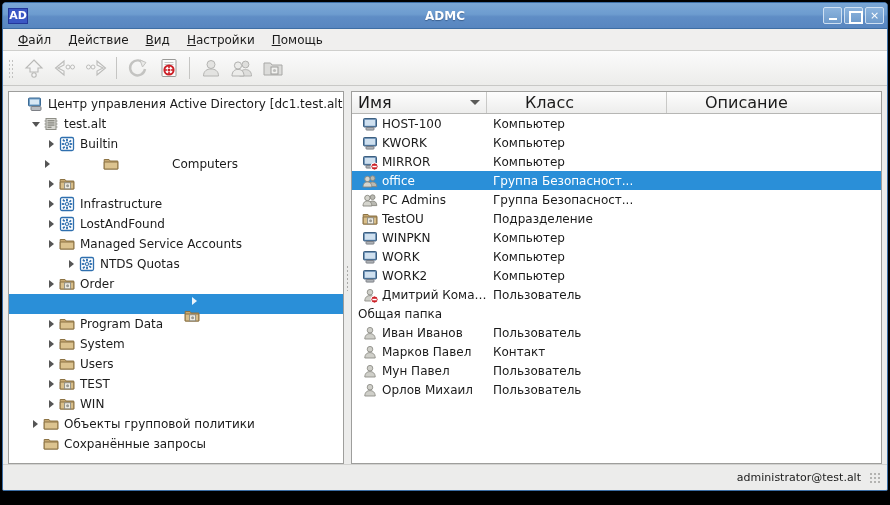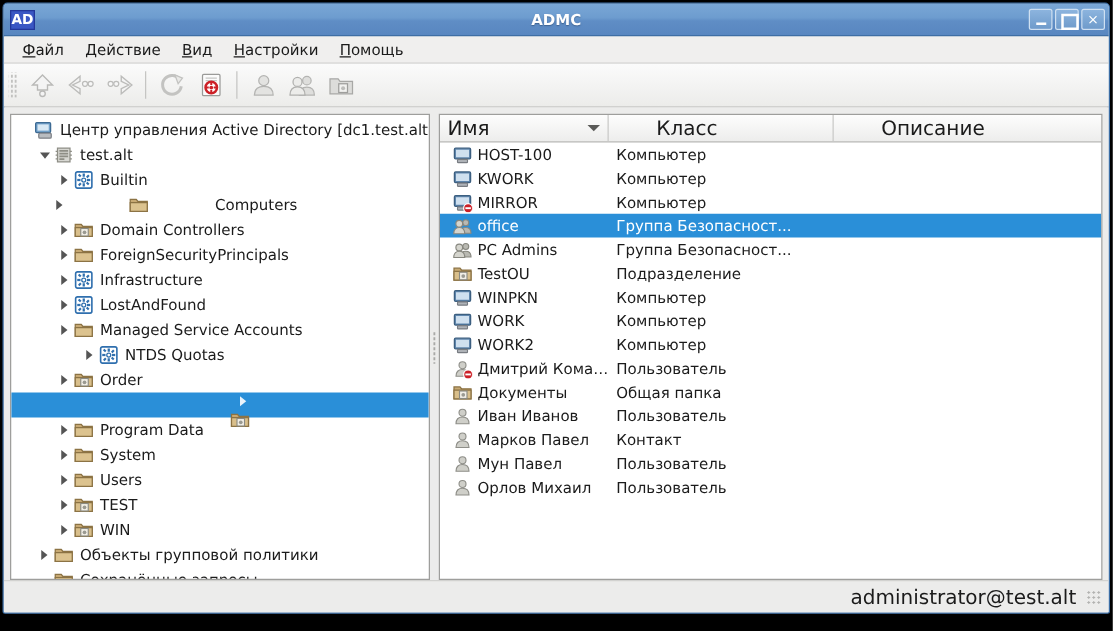--- a/index.html
+++ b/index.html
@@ -221,21 +221,21 @@
   
   #statusbar {
     flex: 0 0 26px;
     height: 26px;
     background: #ececeb;
     border-top: 1px solid #d2d2d0;
     display: flex;
     align-items: center;
     justify-content: flex-end;
     padding: 0 6px 0 0;
-    font-size: 16px;
+    font-size: 11px;
     color: #1b1b1b;
   }
   #status-grip {
     width: 12px; height: 12px;
     margin-left: 8px;
     background-image: radial-gradient(#b3b3b1 1px, transparent 1px);
     background-size: 4px 4px;
   }
 </style>
 </head>
@@ -407,33 +407,20 @@
               <span class="arrow"></span>
             </span>
             <span class="ticon">
               <svg width="16" height="16" viewBox="0 0 16 16">
                 <path d="M1.2 3.5 L6 3.5 L7.2 5 L14.8 5 L14.8 13 L1.2 13 Z" fill="#c7a973" stroke="#8c7344" stroke-width="1"></path>
                 <path d="M1.2 6 L14.8 6 L14.8 13 L1.2 13 Z" fill="#d9bf8b" stroke="#8c7344" stroke-width="1"></path>
                 <rect x="5.6" y="6.8" width="6" height="6" fill="#f2efe7" stroke="#8a8a82" stroke-width="0.9"></rect>
                 <circle cx="8.6" cy="9.8" r="1.5" fill="#9a9a92"></circle>
               </svg>
             </span>
-            <span class="tlabel">Domain Controllers</span>
-          </div>
-          <div class="tnode" style="padding-left: 36px;">
-            <span class="tw">
-              <span class="arrow"></span>
-            </span>
-            <span class="ticon">
-              <svg width="16" height="16" viewBox="0 0 16 16">
-                <path d="M1.2 3.5 L6 3.5 L7.2 5 L14.8 5 L14.8 13 L1.2 13 Z" fill="#c7a973" stroke="#8c7344" stroke-width="1"></path>
-                <path d="M1.2 6 L14.8 6 L14.8 13 L1.2 13 Z" fill="#dcc38f" stroke="#8c7344" stroke-width="1"></path>
-              </svg>
-            </span>
-            <span class="tlabel">ForeignSecurityPrincipals</span>
           </div>
           <div class="tnode" style="padding-left: 36px;">
             <span class="tw">
               <span class="arrow"></span>
             </span>
             <span class="ticon">
               <svg width="16" height="16" viewBox="0 0 16 16">
                 <rect x="1.5" y="1.5" width="13" height="13" rx="1.5" fill="#ffffff" stroke="#2f6fae" stroke-width="1.3"></rect>
                 <g fill="#2f6fae">
                   <circle cx="8" cy="8" r="2.1"></circle>
@@ -784,31 +771,20 @@
                   <circle cx="12.5" cy="12.5" r="3.6" fill="#cc2027" stroke="#ffffff" stroke-width="1"></circle>
                   <rect x="10.3" y="11.8" width="4.4" height="1.5" fill="#ffffff"></rect>
                 </svg>
               </span>
               <span class="lname">Дмитрий Комар...</span>
             </div>
             <div class="lcell-class">Пользователь</div>
             <div class="lcell-desc"></div>
           </div>
           <div class="lrow">
-            <div class="lcell-name">
-              <span class="licon">
-                <svg width="16" height="16" viewBox="0 0 16 16">
-                  <path d="M1.2 3.5 L6 3.5 L7.2 5 L14.8 5 L14.8 13 L1.2 13 Z" fill="#c7a973" stroke="#8c7344" stroke-width="1"></path>
-                  <path d="M1.2 6 L14.8 6 L14.8 13 L1.2 13 Z" fill="#d9bf8b" stroke="#8c7344" stroke-width="1"></path>
-                  <rect x="5.6" y="6.8" width="6" height="6" fill="#f2efe7" stroke="#8a8a82" stroke-width="0.9"></rect>
-                  <circle cx="8.6" cy="9.8" r="1.5" fill="#9a9a92"></circle>
-                </svg>
-              </span>
-              <span class="lname">Документы</span>
-            </div>
             <div class="lcell-class">Общая папка</div>
             <div class="lcell-desc"></div>
           </div>
           <div class="lrow">
             <div class="lcell-name">
               <span class="licon">
                 <svg width="16" height="16" viewBox="0 0 16 16">
                   <circle cx="8" cy="5.2" r="2.8" fill="#cfcfc9" stroke="#8e8e88" stroke-width="0.9"></circle>
                   <path d="M2.8 14 C2.8 10.2 5.2 8.6 8 8.6 C10.8 8.6 13.2 10.2 13.2 14 Z" fill="#cfcfc9" stroke="#8e8e88" stroke-width="0.9"></path>
                 </svg>

